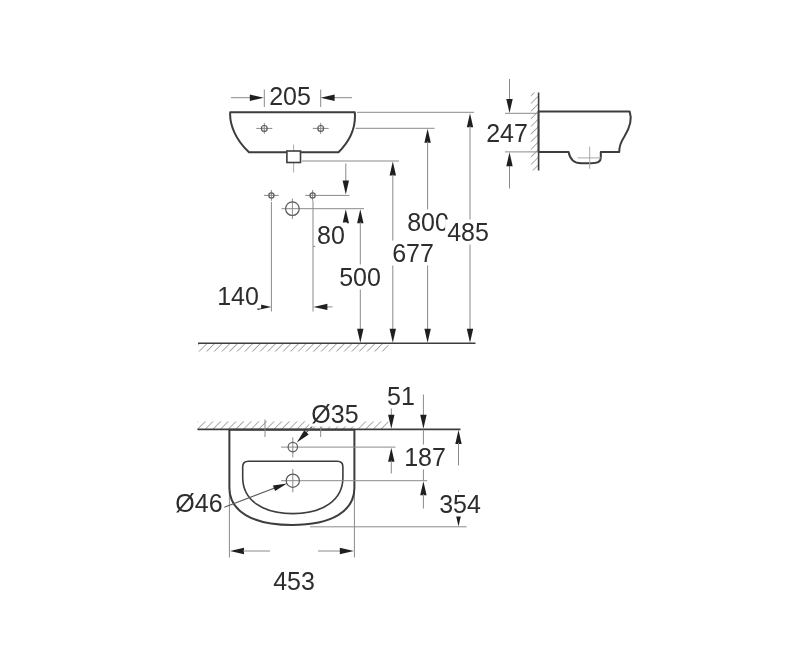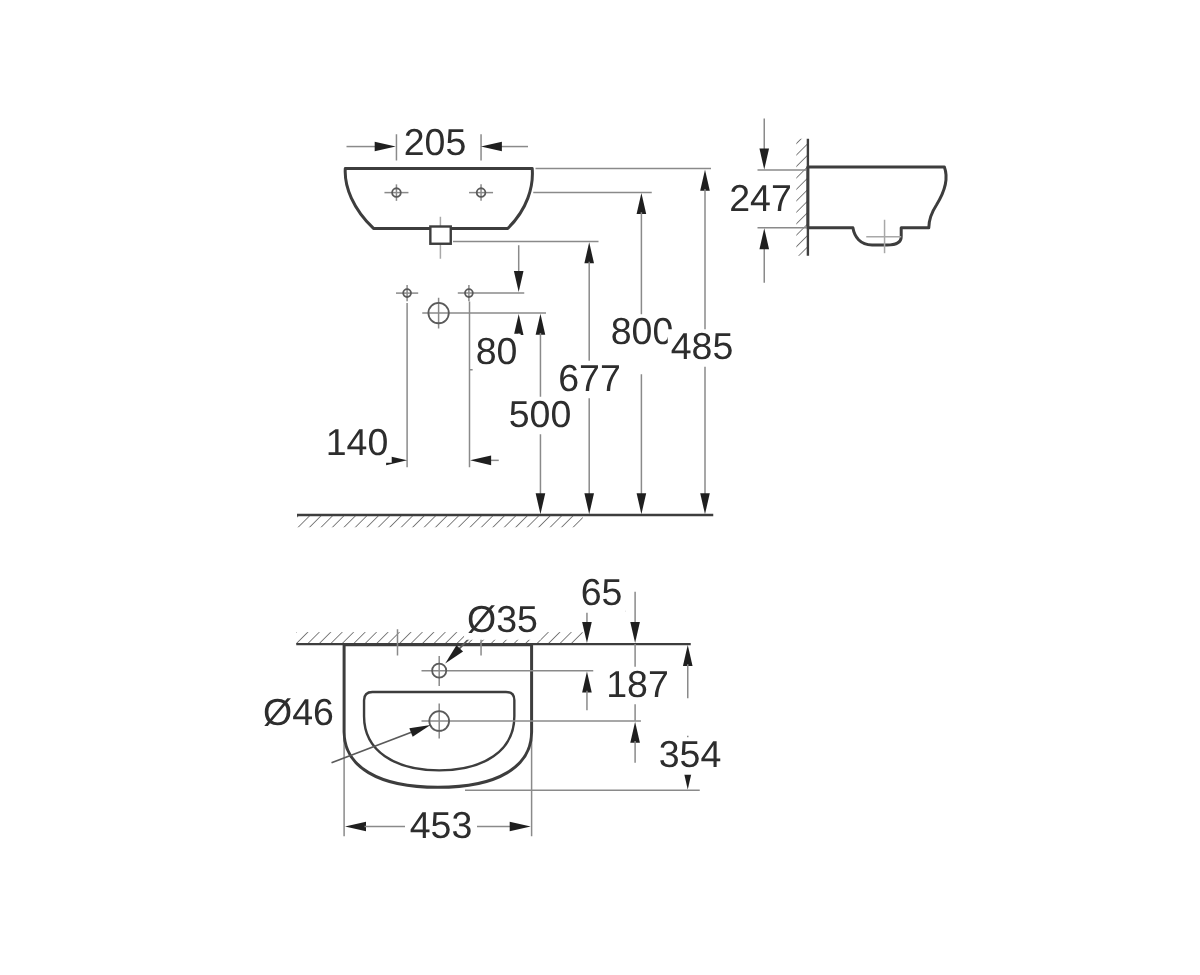--- a/index.html
+++ b/index.html
@@ -211,25 +211,25 @@
     <polygon class="ah" points="230,551 244,547.8 244,554.2"></polygon>
     <line class="t" x1="243" y1="551" x2="270" y2="551"></line>
     <line class="t" x1="318" y1="551" x2="341" y2="551"></line>
     <polygon class="ah" points="353.8,551 339.8,547.8 339.8,554.2"></polygon>
   </g>
 </svg>
 
 <div class="dim" style="left:290px;top:96px">205</div>
 <div class="dim" style="left:507px;top:133px">247</div>
 <div class="dim" style="left:331px;top:235px">80</div>
-<div class="dim" style="left:393px;top:253px">677</div>
+<div class="dim" style="left:413px;top:253px">677</div>
 <div class="dim" style="left:428px;top:222px">800</div>
 <div class="dim" style="left:468px;top:232px">485</div>
 <div class="dim" style="left:360px;top:277px">500</div>
 <div class="dim" style="left:238px;top:296px">140</div>
 <div class="dim" style="left:335px;top:414px">Ø35</div>
-<div class="dim" style="left:401px;top:396px">65</div>
+<div class="dim" style="left:401px;top:396px">51</div>
 <div class="dim" style="left:425px;top:457px">187</div>
 <div class="dim" style="left:460px;top:504px">354</div>
-<div class="dim" style="left:199px;top:476px">Ø46</div>
-<div class="dim" style="left:294px;top:551px">453</div>
+<div class="dim" style="left:199px;top:503px">Ø46</div>
+<div class="dim" style="left:294px;top:581px">453</div>
 
 </div>
 
 </body></html>

